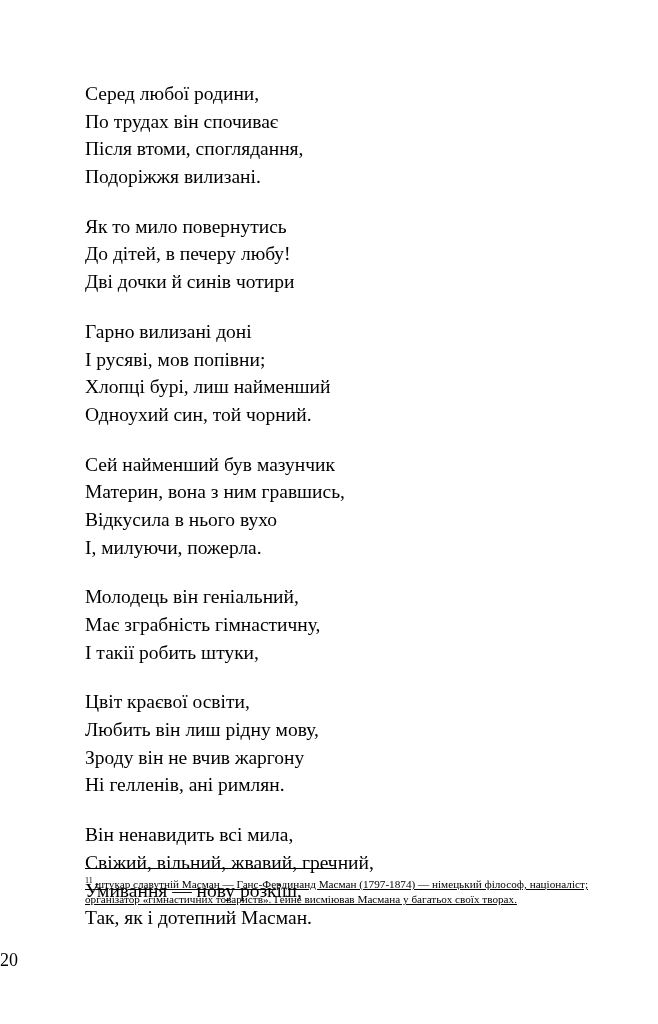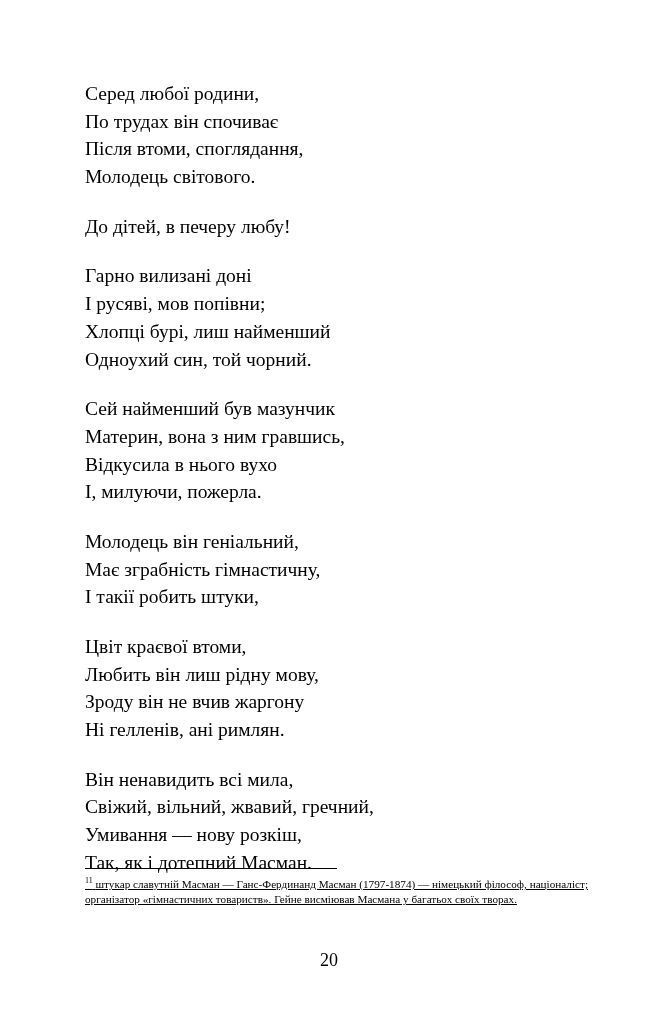--- a/index.html
+++ b/index.html
@@ -58,40 +58,41 @@
   .footnote-text .marker {
     font-size: 8px;
     vertical-align: super;
     line-height: 0;
   }
   .page-number {
     position: absolute;
     left: 0;
     right: 0;
     top: 950px;
-    text-align: center;
     font-size: 18px;
   }
 </style>
 </head>
 <body>
 
 <div class="page">
 
   <div class="poem">
 
     <div class="stanza">
       <div class="line">Серед любої родини,</div>
       <div class="line">По трудах він спочиває</div>
       <div class="line">Після втоми, споглядання,</div>
-      <div class="line">Молодець світового.</div>
+      <div class="line">Подоріжжя вилизані.</div>
     </div>
 
     <div class="stanza">
+      <div class="line">Як то мило повернутись</div>
       <div class="line">До дітей, в печеру любу!</div>
+      <div class="line">Дві дочки й синів чотири</div>
     </div>
 
     <div class="stanza">
       <div class="line">Гарно вилизані доні</div>
       <div class="line">І русяві, мов попівни;</div>
       <div class="line">Хлопці бурі, лиш найменший</div>
       <div class="line">Одноухий син, той чорний.</div>
     </div>
 
     <div class="stanza">
@@ -101,21 +102,21 @@
       <div class="line">І, милуючи, пожерла.</div>
     </div>
 
     <div class="stanza">
       <div class="line">Молодець він геніальний,</div>
       <div class="line">Має зграбність гімнастичну,</div>
       <div class="line">І такії робить штуки,</div>
     </div>
 
     <div class="stanza">
-      <div class="line">Цвіт краєвої втоми,</div>
+      <div class="line">Цвіт краєвої освіти,</div>
       <div class="line">Любить він лиш рідну мову,</div>
       <div class="line">Зроду він не вчив жаргону</div>
       <div class="line">Ні гелленів, ані римлян.</div>
     </div>
 
     <div class="stanza">
       <div class="line">Він ненавидить всі мила,</div>
       <div class="line">Свіжий, вільний, жвавий, гречний,</div>
       <div class="line">Умивання — нову розкіш,</div>
       <div class="line">Так, як і дотепний Масман.</div>

